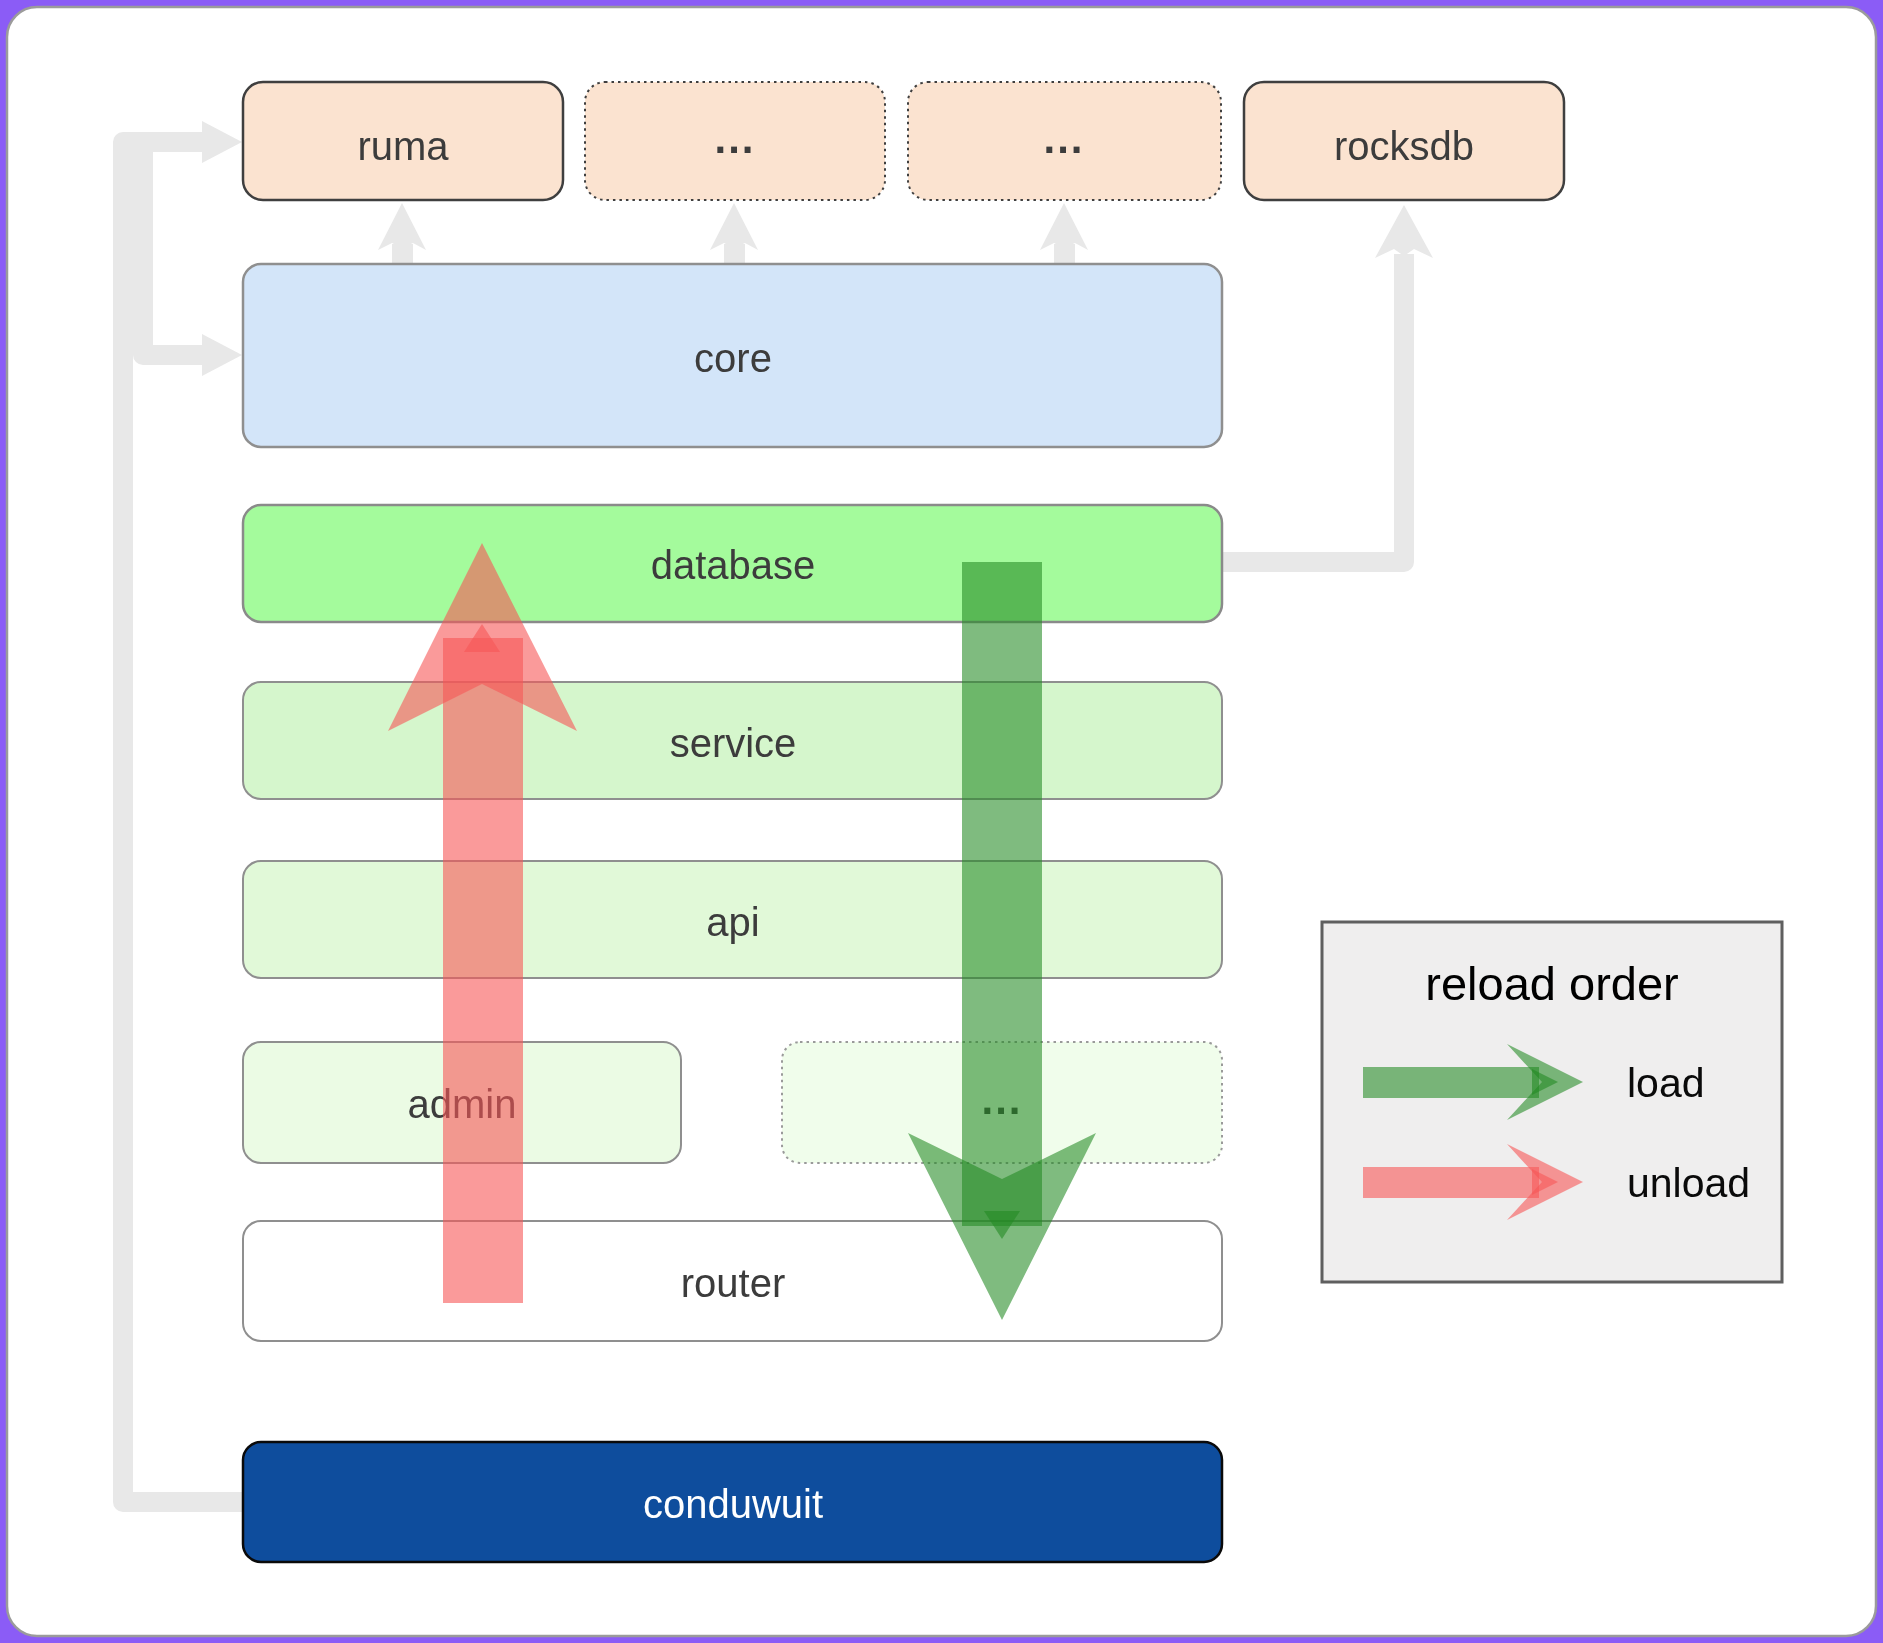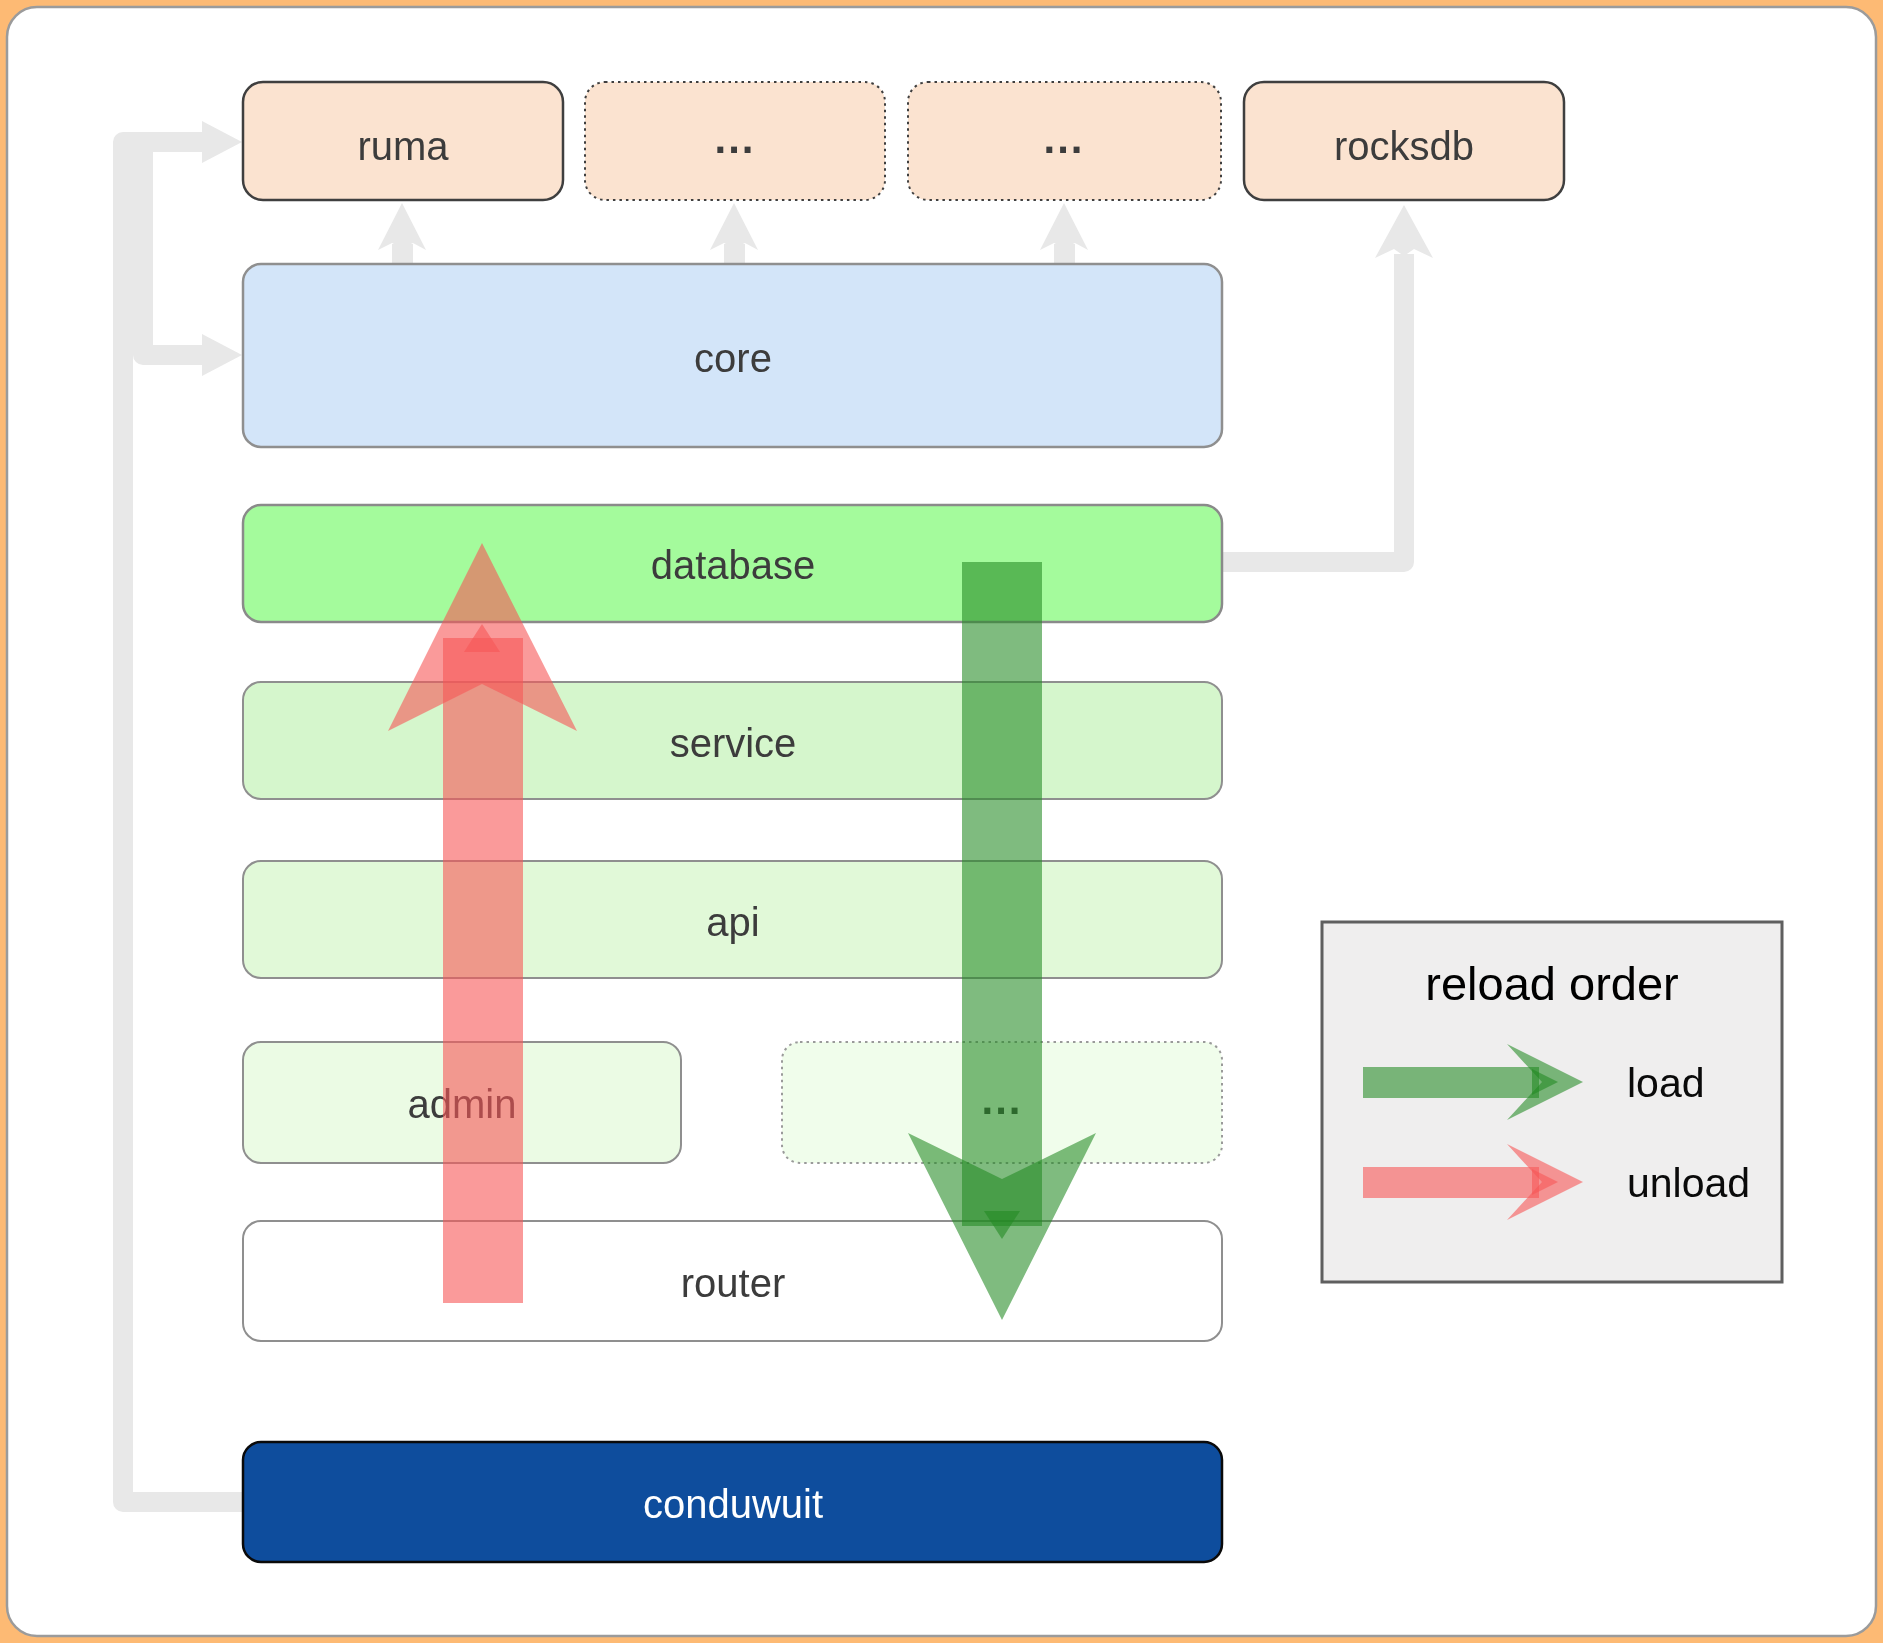--- a/index.html
+++ b/index.html
@@ -1,17 +1,17 @@
 <!DOCTYPE html>
 <html><head>
 <meta charset="utf-8">
 <style>
   html,body{margin:0;padding:0;background:#ffffff;}
   body{font-family:"Liberation Sans", sans-serif;}
-  .stage{position:relative;width:1883px;height:1643px;background:#fdba74;overflow:hidden;}
+  .stage{position:relative;width:1883px;height:1643px;background:#8b5cf6;overflow:hidden;}
   svg{display:block;}
   text{font-family:"Liberation Sans", sans-serif;}
   .node-label{font-size:40px;font-weight:500;fill:#3c3c3c;}
   .dots-label{font-size:42px;font-weight:700;fill:#3c3c3c;letter-spacing:2px;}
   .conduwuit-label{font-size:40px;font-weight:500;fill:#ffffff;}
   .legend-title{font-size:47px;font-weight:400;fill:#000000;}
   .legend-label{font-size:41px;font-weight:400;fill:#0a0a0a;}
   .gray-conn{fill:none;stroke:#e8e8e8;stroke-width:20;stroke-linejoin:round;stroke-linecap:butt;}
   .gray-head{fill:#e8e8e8;}
   .load-shape{fill:#228a22;fill-opacity:0.58;}

